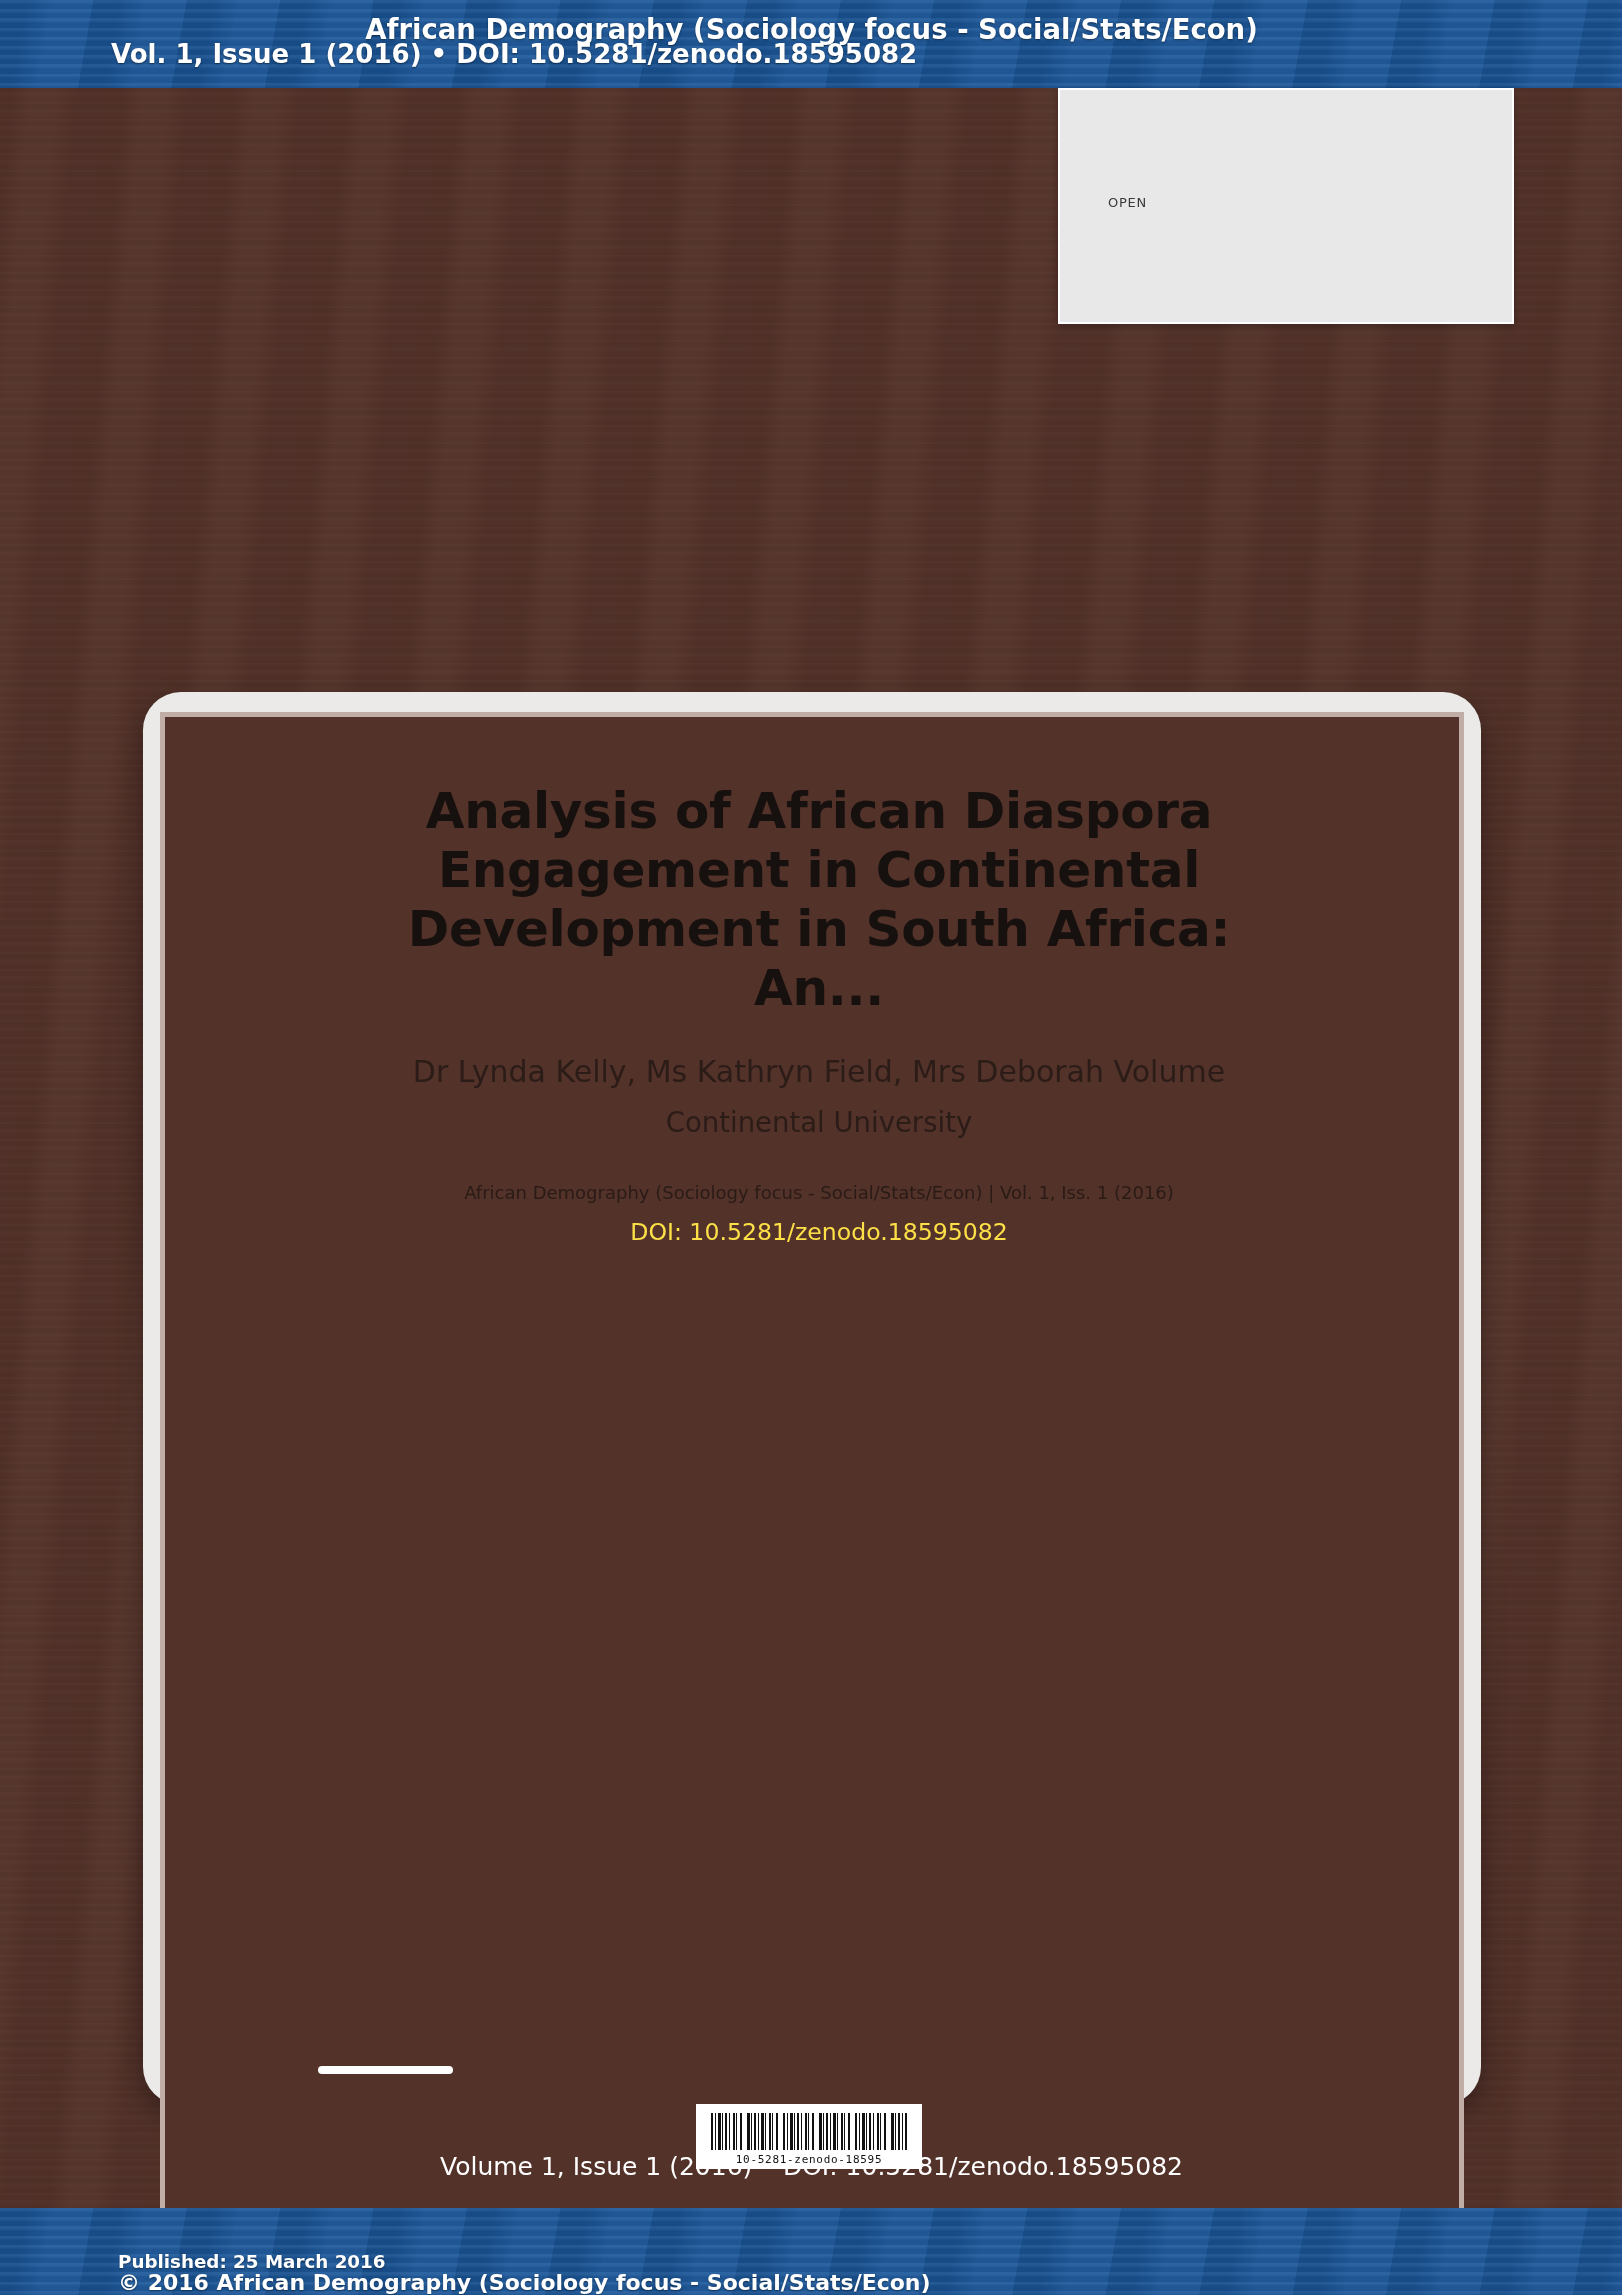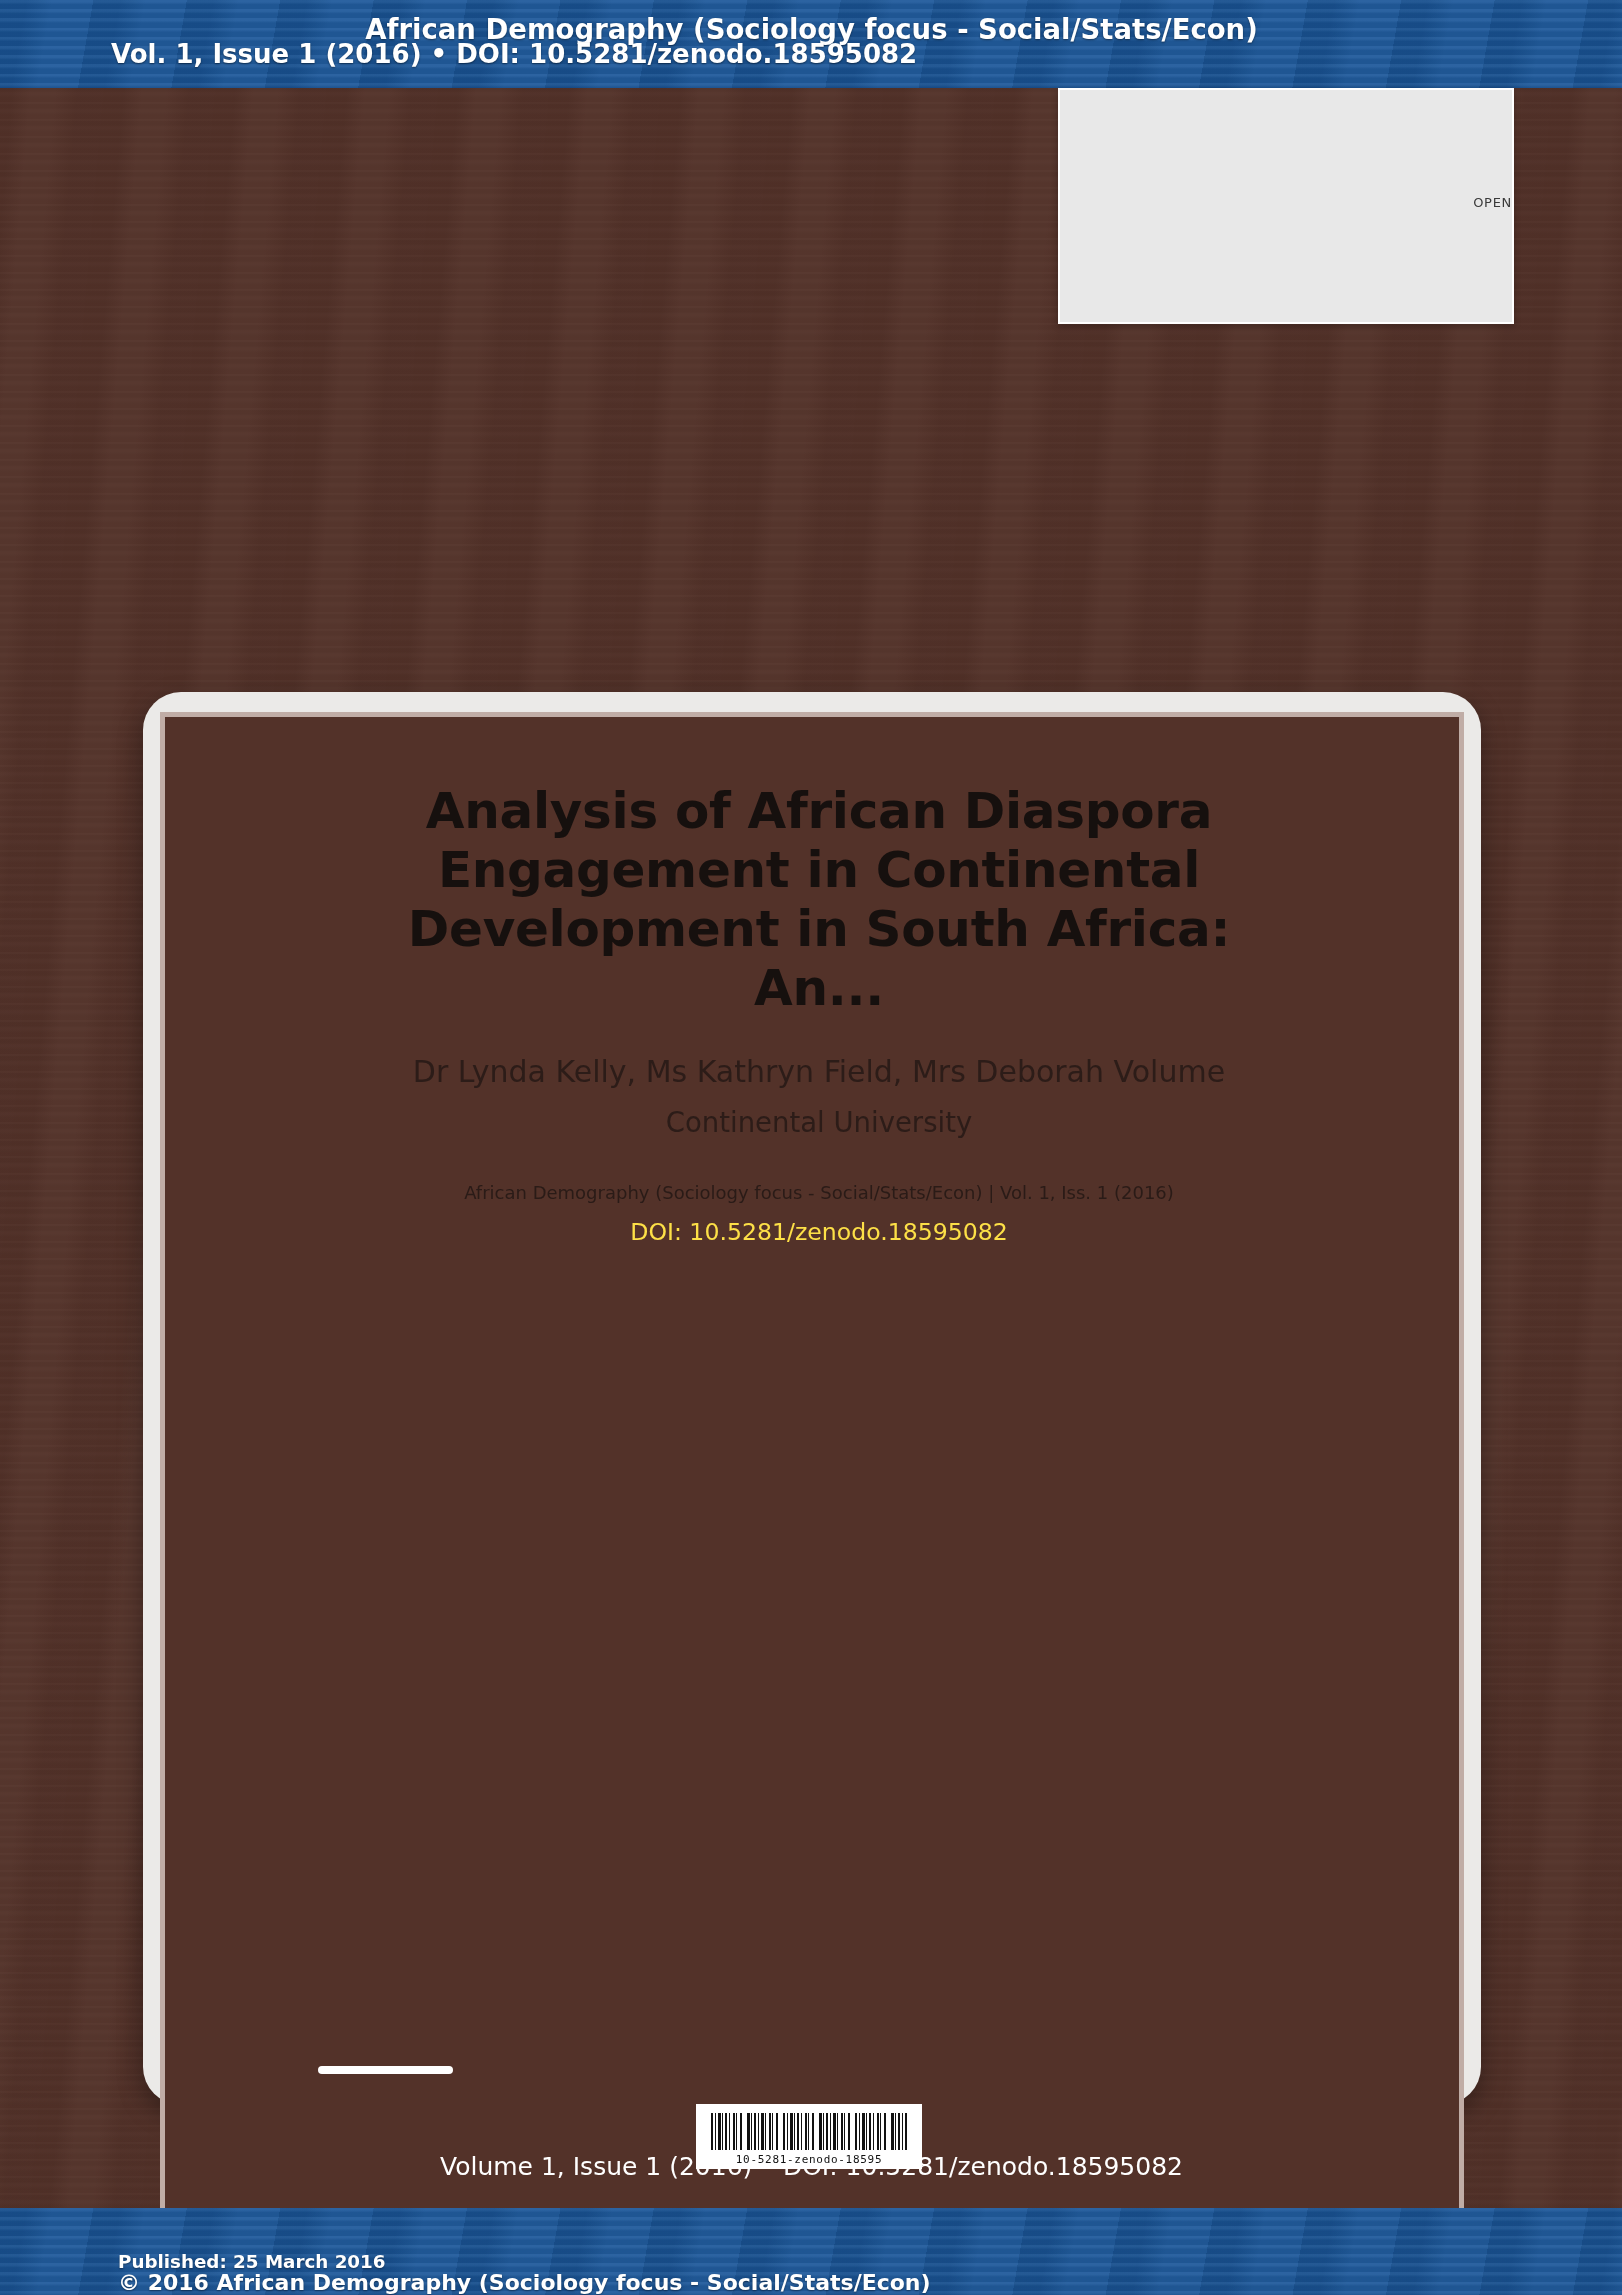--- a/index.html
+++ b/index.html
@@ -97,21 +97,21 @@
     width: 452px;
     height: 232px;
     background: #e8e8e8;
     border: 2.6px solid #ffffff;
     box-shadow: 0 2px 6.5px rgba(0,0,0,0.25);
   }
   #open-access-label {
     position: absolute;
     left: 8px; right: 0;
     top: 105px;
-    text-align: right;
+    text-align: left;
     font-size: 13px;
     letter-spacing: 0.7px;
     color: #3a3a3a;
     padding-left: 40px;
   }
 
   
   #tablet {
     position: absolute;
     left: 143px;

